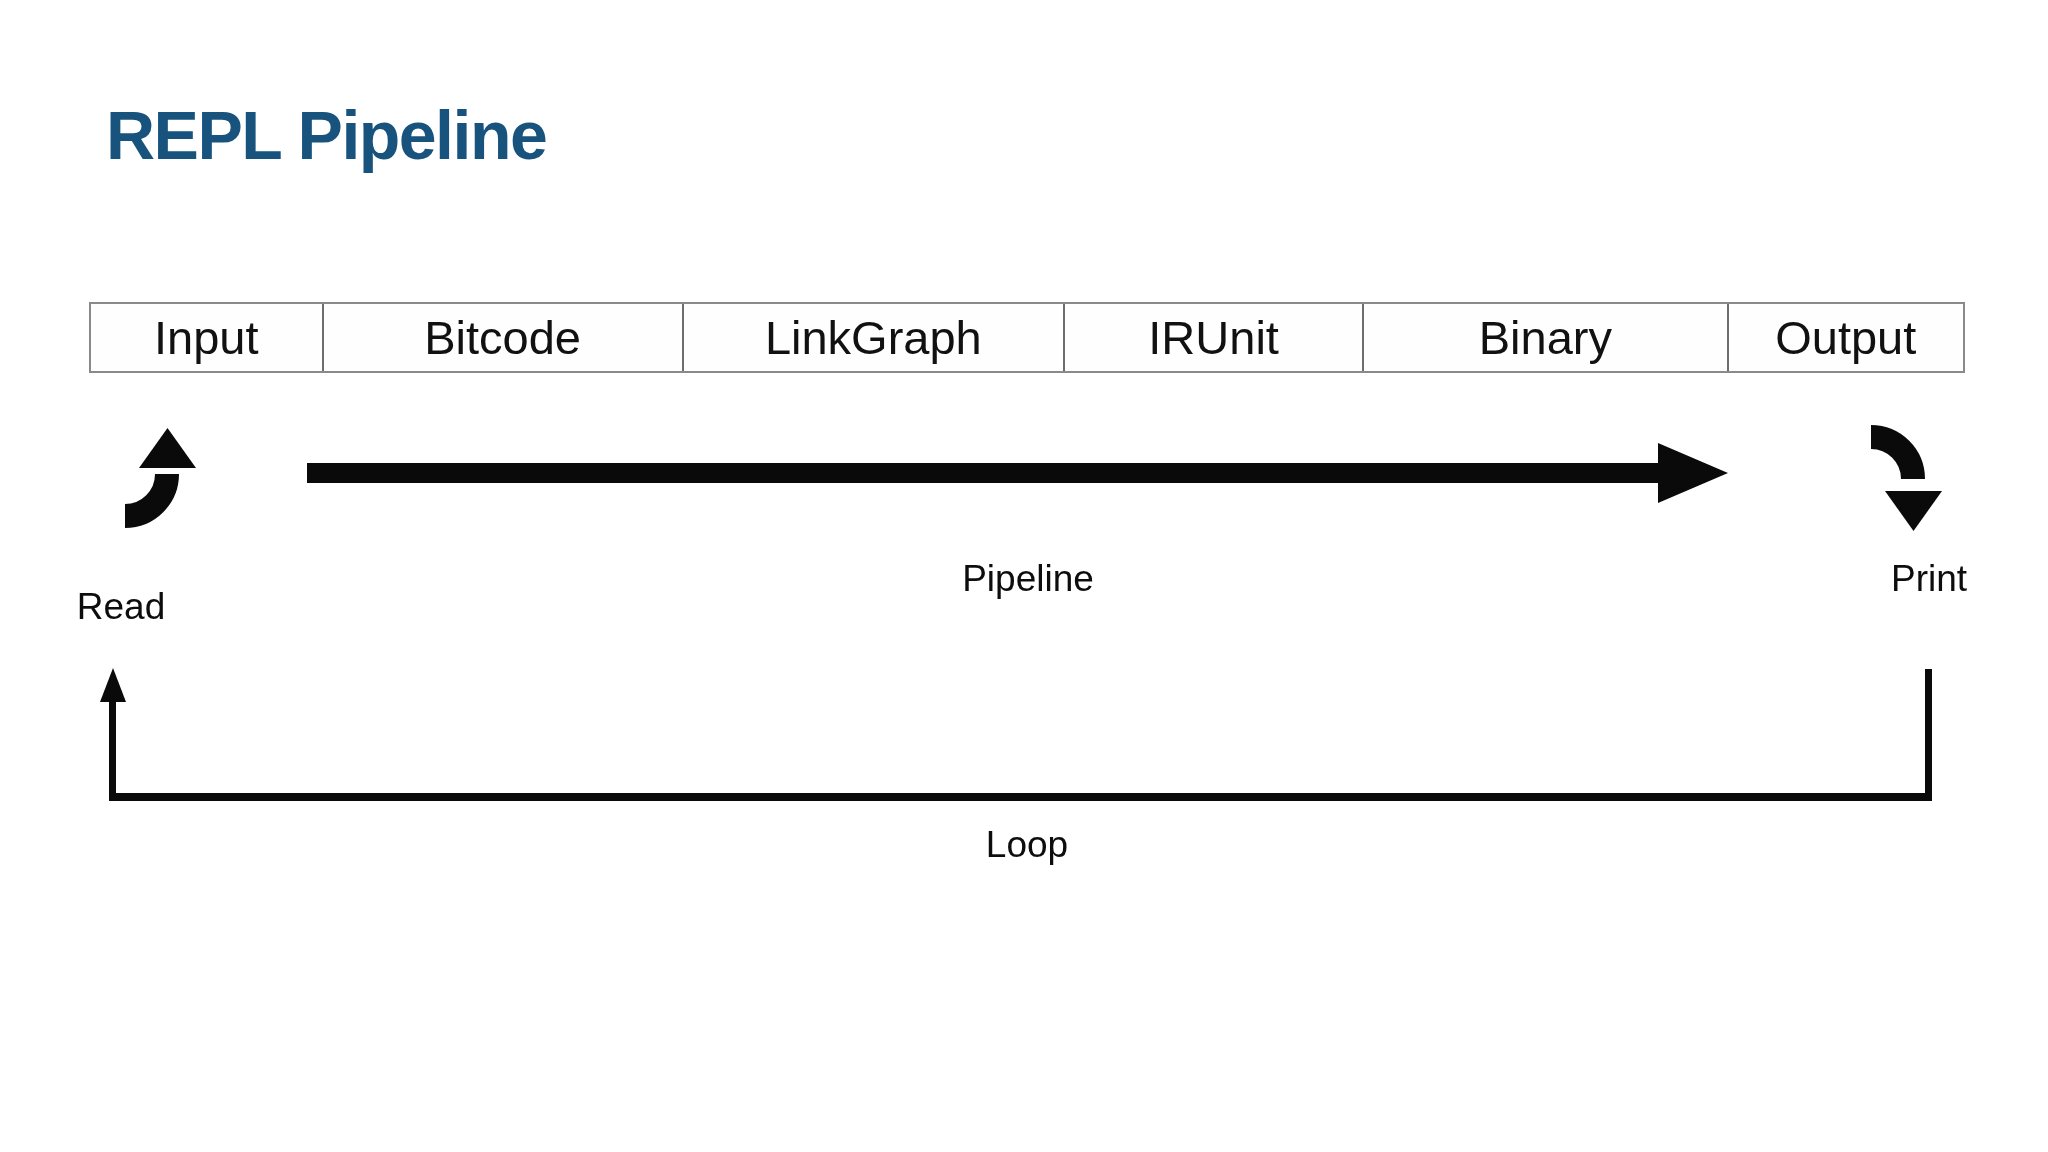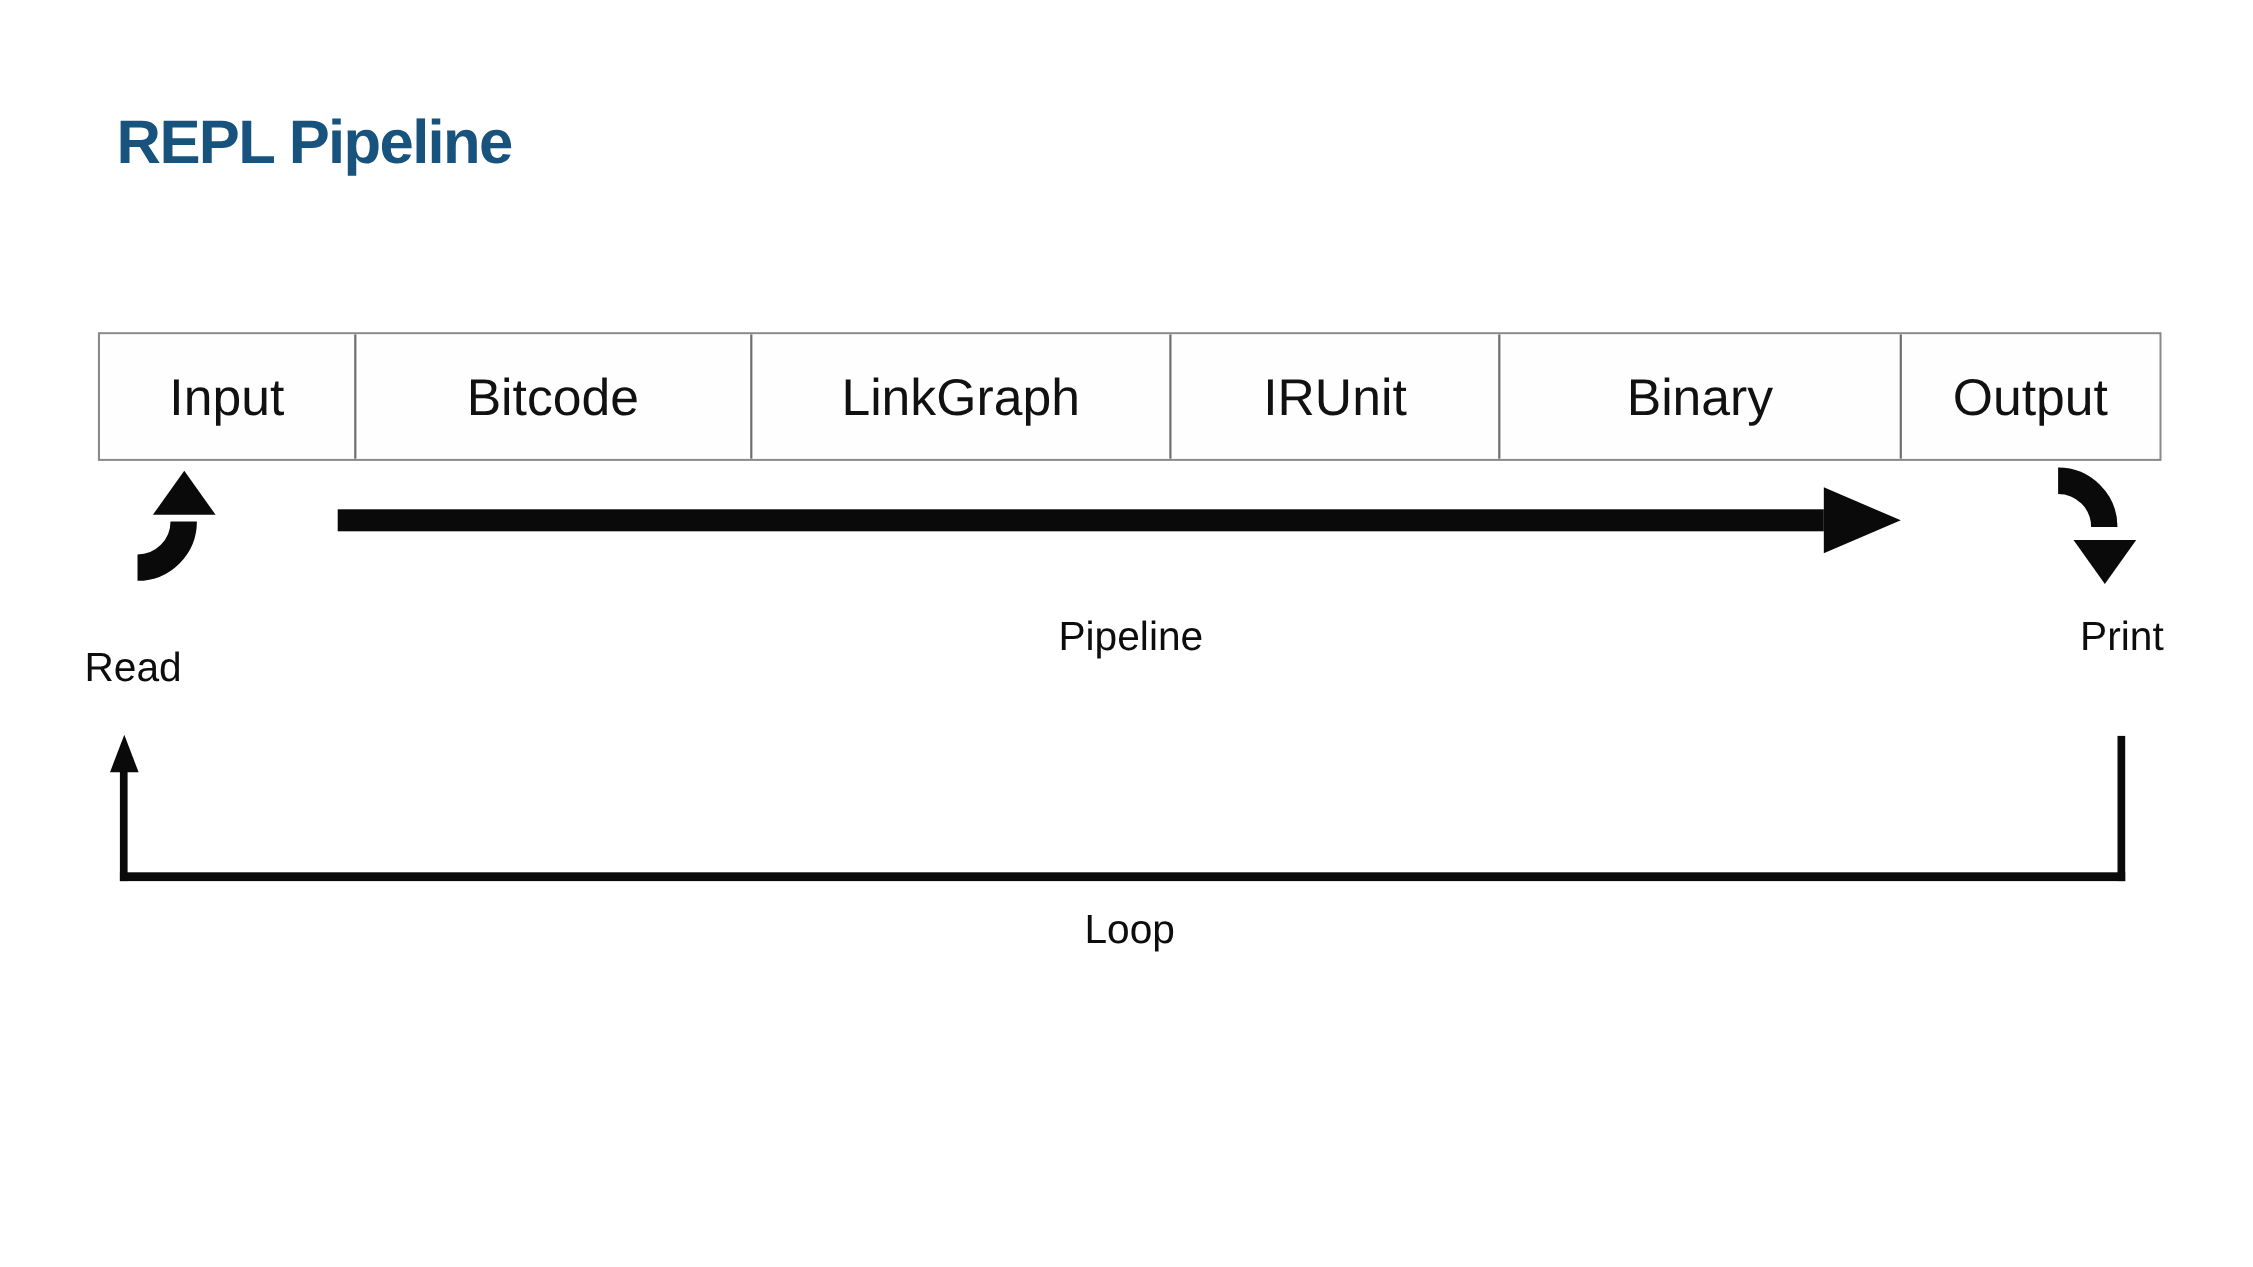--- a/index.html
+++ b/index.html
@@ -17,30 +17,30 @@
   #canvas{
     position:relative;
     width:2048px;
     height:1152px;
     background:var(--background);
     overflow:hidden;
   }
   .slide-title{
     position:absolute;
     left:106px; top:96px;
-    font-size:56px;
+    font-size:68px;
     font-weight:bold;
     letter-spacing:-1.5px;
     color:var(--title);
     white-space:nowrap;
   }
   .pipeline-row{
     position:absolute;
     left:89px; top:302px;
-    width:1876px; height:117px;
+    width:1876px; height:71px;
     display:flex;
     border:2px solid var(--box-border);
     background:#fff;
   }
   .stage{
     display:flex;
     align-items:center;
     justify-content:center;
     font-size:47px;
     color:var(--box-text);

